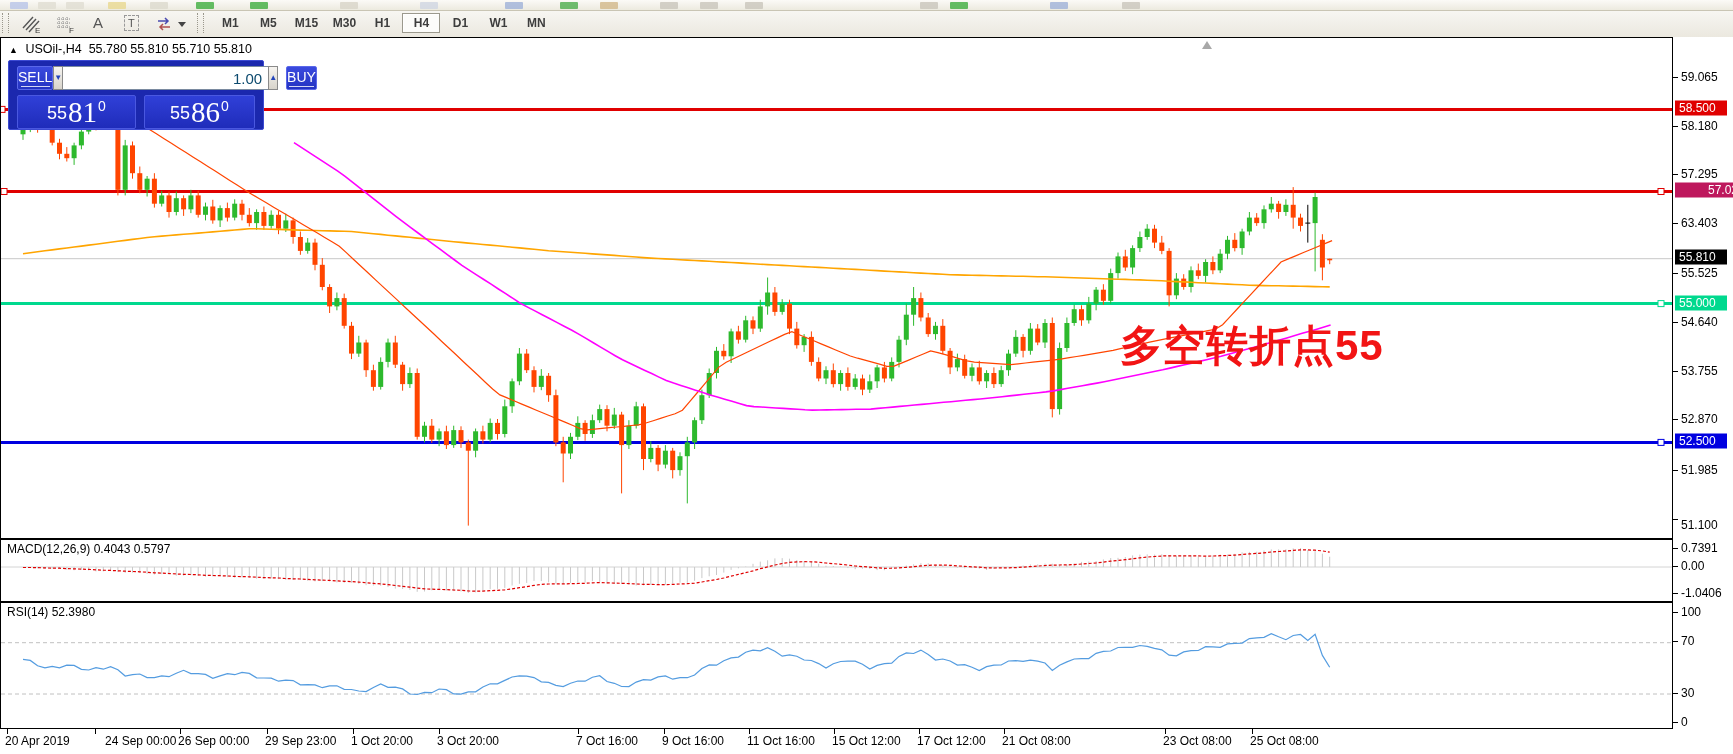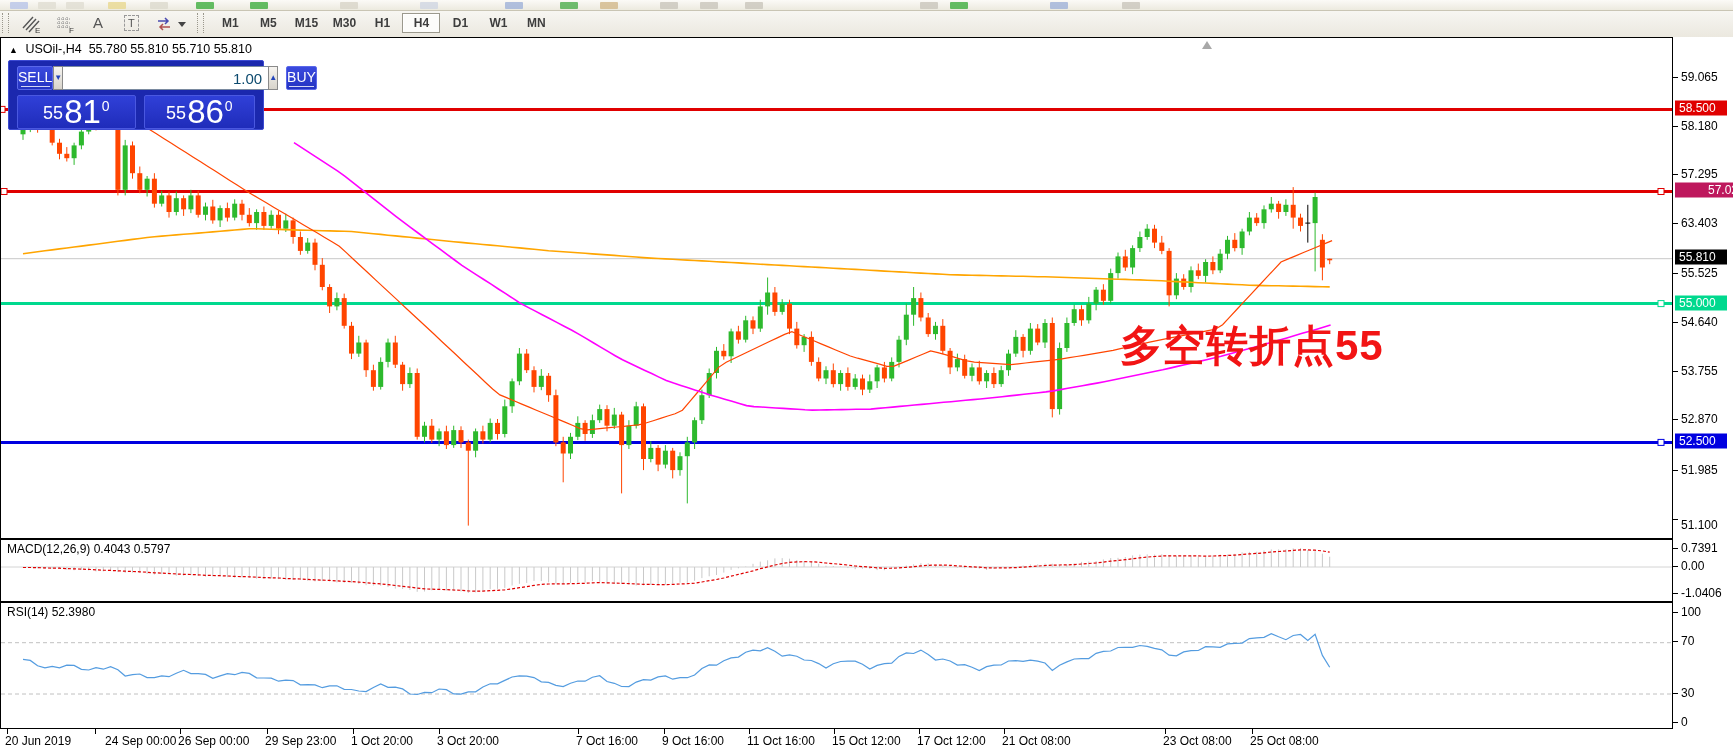--- a/index.html
+++ b/index.html
@@ -39,21 +39,21 @@
   .qp-btn{background:linear-gradient(#3a4ade,#2433c2);border:1px solid #5a68ea;color:#fff;font-size:14px;text-align:center;line-height:20px;border-radius:2px;position:relative;}
   .qp-btn i{position:absolute;left:8%;right:8%;bottom:2px;height:1px;background:rgba(255,255,255,.8);}
   #sell-btn{width:66px;}
   #buy-btn{width:43px;margin-left:8px;}
   .spin{width:16px;background:linear-gradient(#f6f4f0,#d8d4cb);border:1px solid #8a8a8a;color:#2244bb;font-size:8px;text-align:center;line-height:22px;}
   #vol-input{flex:1;border:1px solid #7a8aa0;border-left:none;border-right:none;background:#fff;color:#0c4a6e;font-size:15px;text-align:right;padding:0 6px 0 0;font-family:inherit;}
   #qp-row2{display:flex;margin-top:5px;height:34px;}
   .qp-big{background:linear-gradient(#3040d8,#1f2cba);border:1px solid #4a58e0;border-radius:2px;color:#fff;display:flex;align-items:center;justify-content:center;}
   #sell-big{width:124px;}#buy-big{width:116px;margin-left:8px;}
   .qp-sm{font-size:18px;align-self:flex-end;margin:0 1px 4px 0;}
-  .qp-lg{font-size:33px;line-height:30px;font-weight:400;}
+  .qp-lg{font-size:29px;line-height:30px;font-weight:400;font-family:Liberation Serif, serif;}
   .qp-sup{font-size:14px;align-self:flex-start;margin:2px 0 0 1px;}
   #annotation{position:absolute;left:1120px;top:318px;z-index:4;font-size:42px;font-weight:700;color:#f21414;letter-spacing:1px;white-space:nowrap;}
 </style>
 </head>
 <body>
 
 <div id="app">
   <div id="top-strip">
       <span class="strip-ic" style="left: 10px; background: rgb(184, 196, 232);"></span>
       <span class="strip-ic" style="left: 38px; background: rgb(224, 221, 210);"></span>
@@ -744,21 +744,21 @@
       <div class="ax-tick" style="top: 685px;"></div>
       <div class="ax-lab" style="top: 685px;">0</div>
       <div class="ax-badge" style="top: 71px; background: rgb(224, 0, 0);">58.500</div>
       <div class="ax-badge" style="top: 153px; background: #be185d; padding-left: 33px;">57.020</div>
       <div class="ax-badge" style="top: 220px; background: rgb(0, 0, 0);">55.810</div>
       <div class="ax-badge" style="top: 266px; background: rgb(0, 217, 142);">55.000</div>
       <div class="ax-badge" style="top: 404px; background: rgb(0, 0, 224);">52.500</div>
     </div>
   <div id="time-axis">
       <div class="t-tick" style="left: 7px;"></div>
-      <div class="t-lab" style="left: 5px;">20 Jun 2019</div>
+      <div class="t-lab" style="left: 5px;">20 Apr 2019</div>
       <div class="t-tick" style="left: 95px;"></div>
       <div class="t-lab" style="left: 93px; margin-left: 12px;">24 Sep 00:00</div>
       <div class="t-tick" style="left: 180px;"></div>
       <div class="t-lab" style="left: 178px;">26 Sep 00:00</div>
       <div class="t-tick" style="left: 267px;"></div>
       <div class="t-lab" style="left: 265px;">29 Sep 23:00</div>
       <div class="t-tick" style="left: 353px;"></div>
       <div class="t-lab" style="left: 351px;">1 Oct 20:00</div>
       <div class="t-tick" style="left: 439px;"></div>
       <div class="t-lab" style="left: 437px;">3 Oct 20:00</div>

